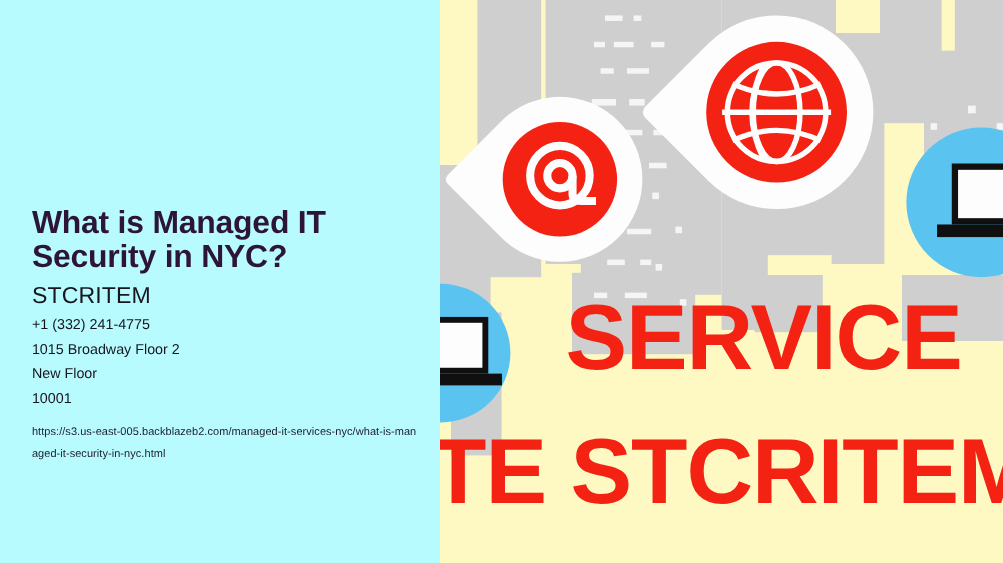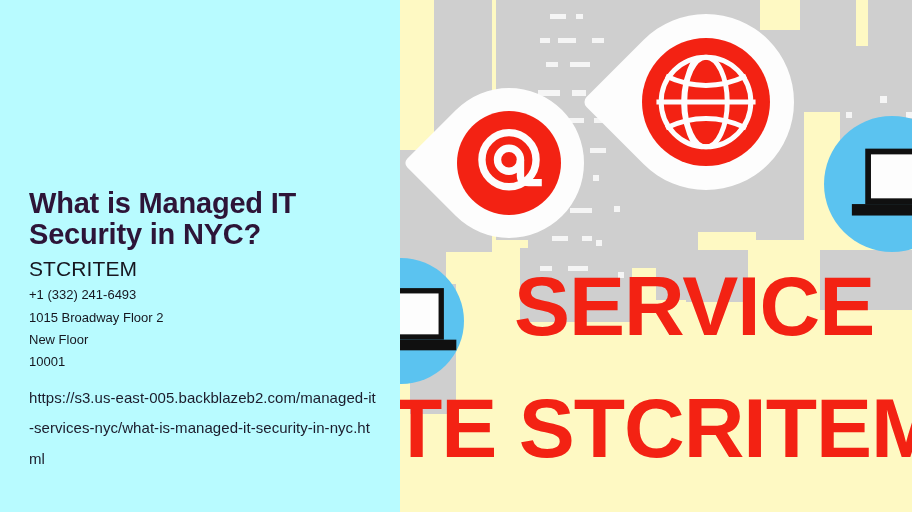--- a/index.html
+++ b/index.html
@@ -53,21 +53,21 @@
     letter-spacing: 0.1px;
   }
   .contact-line {
     font-size: 13px;
     color: #16161f;
     line-height: 1.72;
     white-space: nowrap;
   }
   .source-url {
     margin-top: 9px;
-    font-size: 15px;
+    font-size: 10px;
     color: #1c1c2c;
     line-height: 2.05;
     width: 350px;
     word-break: break-all;
     letter-spacing: 0.05px;
   }
 
   
   .artwork {
     position: absolute;
@@ -137,21 +137,21 @@
 
 <div class="page">
 
   <div class="info-panel">
     <div class="info-stack">
 
       <h1 class="page-title">What is Managed IT Security in NYC?</h1>
 
       <div class="brand-name">STCRITEM</div>
 
-      <div class="contact-line">+1 (332) 241-6493</div>
+      <div class="contact-line">+1 (332) 241-4775</div>
 
       <div class="contact-line">1015 Broadway Floor 2</div>
 
       <div class="contact-line">New Floor</div>
 
       <div class="contact-line">10001</div>
 
       <div class="source-url">https://s3.us-east-005.backblazeb2.com/managed-it-services-nyc/what-is-managed-it-security-in-nyc.html</div>
     </div>
   </div>

